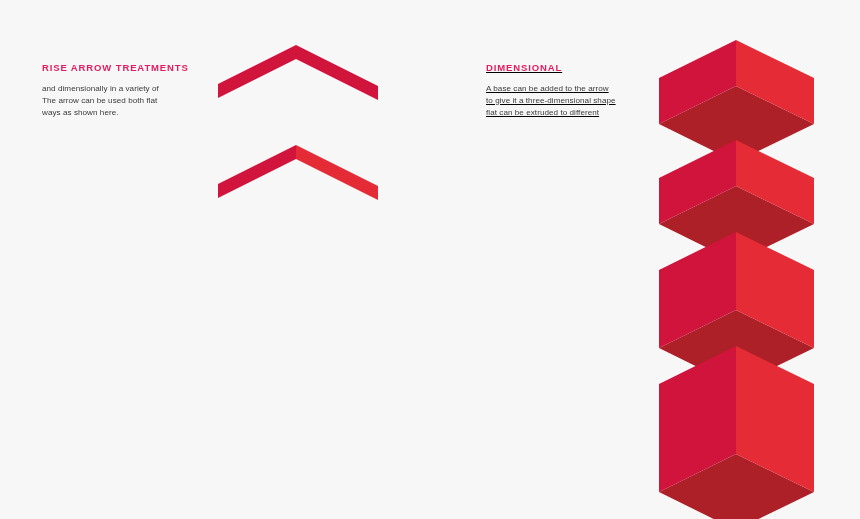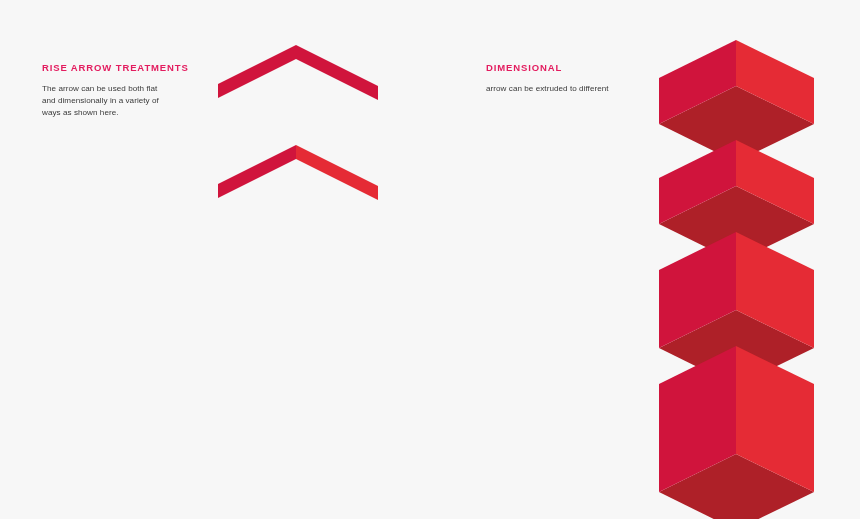--- a/index.html
+++ b/index.html
@@ -26,53 +26,55 @@
   .body{
     color:#3a3a3a;
     font-size:8.1px;
     line-height:12.2px;
     letter-spacing:0.05px;
     margin:0;
   }
   .body span{display:block;white-space:nowrap;}
 
   #text-left{left:42px;top:61px;width:175px;}
-  #text-right{left:486px;top:61px;width:180px;}
+  #text-right{left:486px;top:61px;width:180px;text-decoration:underline;}
 
   
   .gfx{position:absolute;display:block;}
   #chevron-flat{left:218px;top:40px;}
   #chevron-dim{left:218px;top:140px;}
   #block-1{left:655px;top:36px;}
   #block-2{left:655px;top:136px;}
   #block-3{left:655px;top:228px;}
   #block-4{left:655px;top:342px;}
 </style>
 </head>
 <body style="background: rgb(247, 247, 247);">
 
 <div class="stage">
 
   <div class="textblock" id="text-left">
     <div class="heading">
       <span class="hl">RISE ARROW TREATMENTS</span>
     </div>
     <p class="body">
+      <span>and dimensionally in a variety of</span>
       <span>The arrow can be used both flat</span>
-      <span>and dimensionally in a variety of</span>
       <span>ways as shown here.</span>
     </p>
   </div>
 
   <div class="textblock" id="text-right">
     <div class="heading">
       <span class="hl">DIMENSIONAL</span>
     </div>
     <p class="body">
-      <span>arrow can be extruded to different</span>
+      <span>A base can be added to the arrow</span>
+      <span>to give it a three-dimensional shape</span>
+      <span>flat can be extruded to different</span>
     </p>
   </div>
 
   <svg class="gfx" id="chevron-flat" width="165" height="60" viewBox="0 0 165 60">
     <polygon points="78,5 160,46 160,60 78,19 0,58 0,44" fill="#d0143c"></polygon>
   </svg>
 
   <svg class="gfx" id="chevron-dim" width="165" height="60" viewBox="0 0 165 60">
     <polygon points="78,5 78,19 0,58 0,44" fill="#d0143c"></polygon>
     <polygon points="78,5 160,46 160,60 78,19" fill="#e52b35"></polygon>

